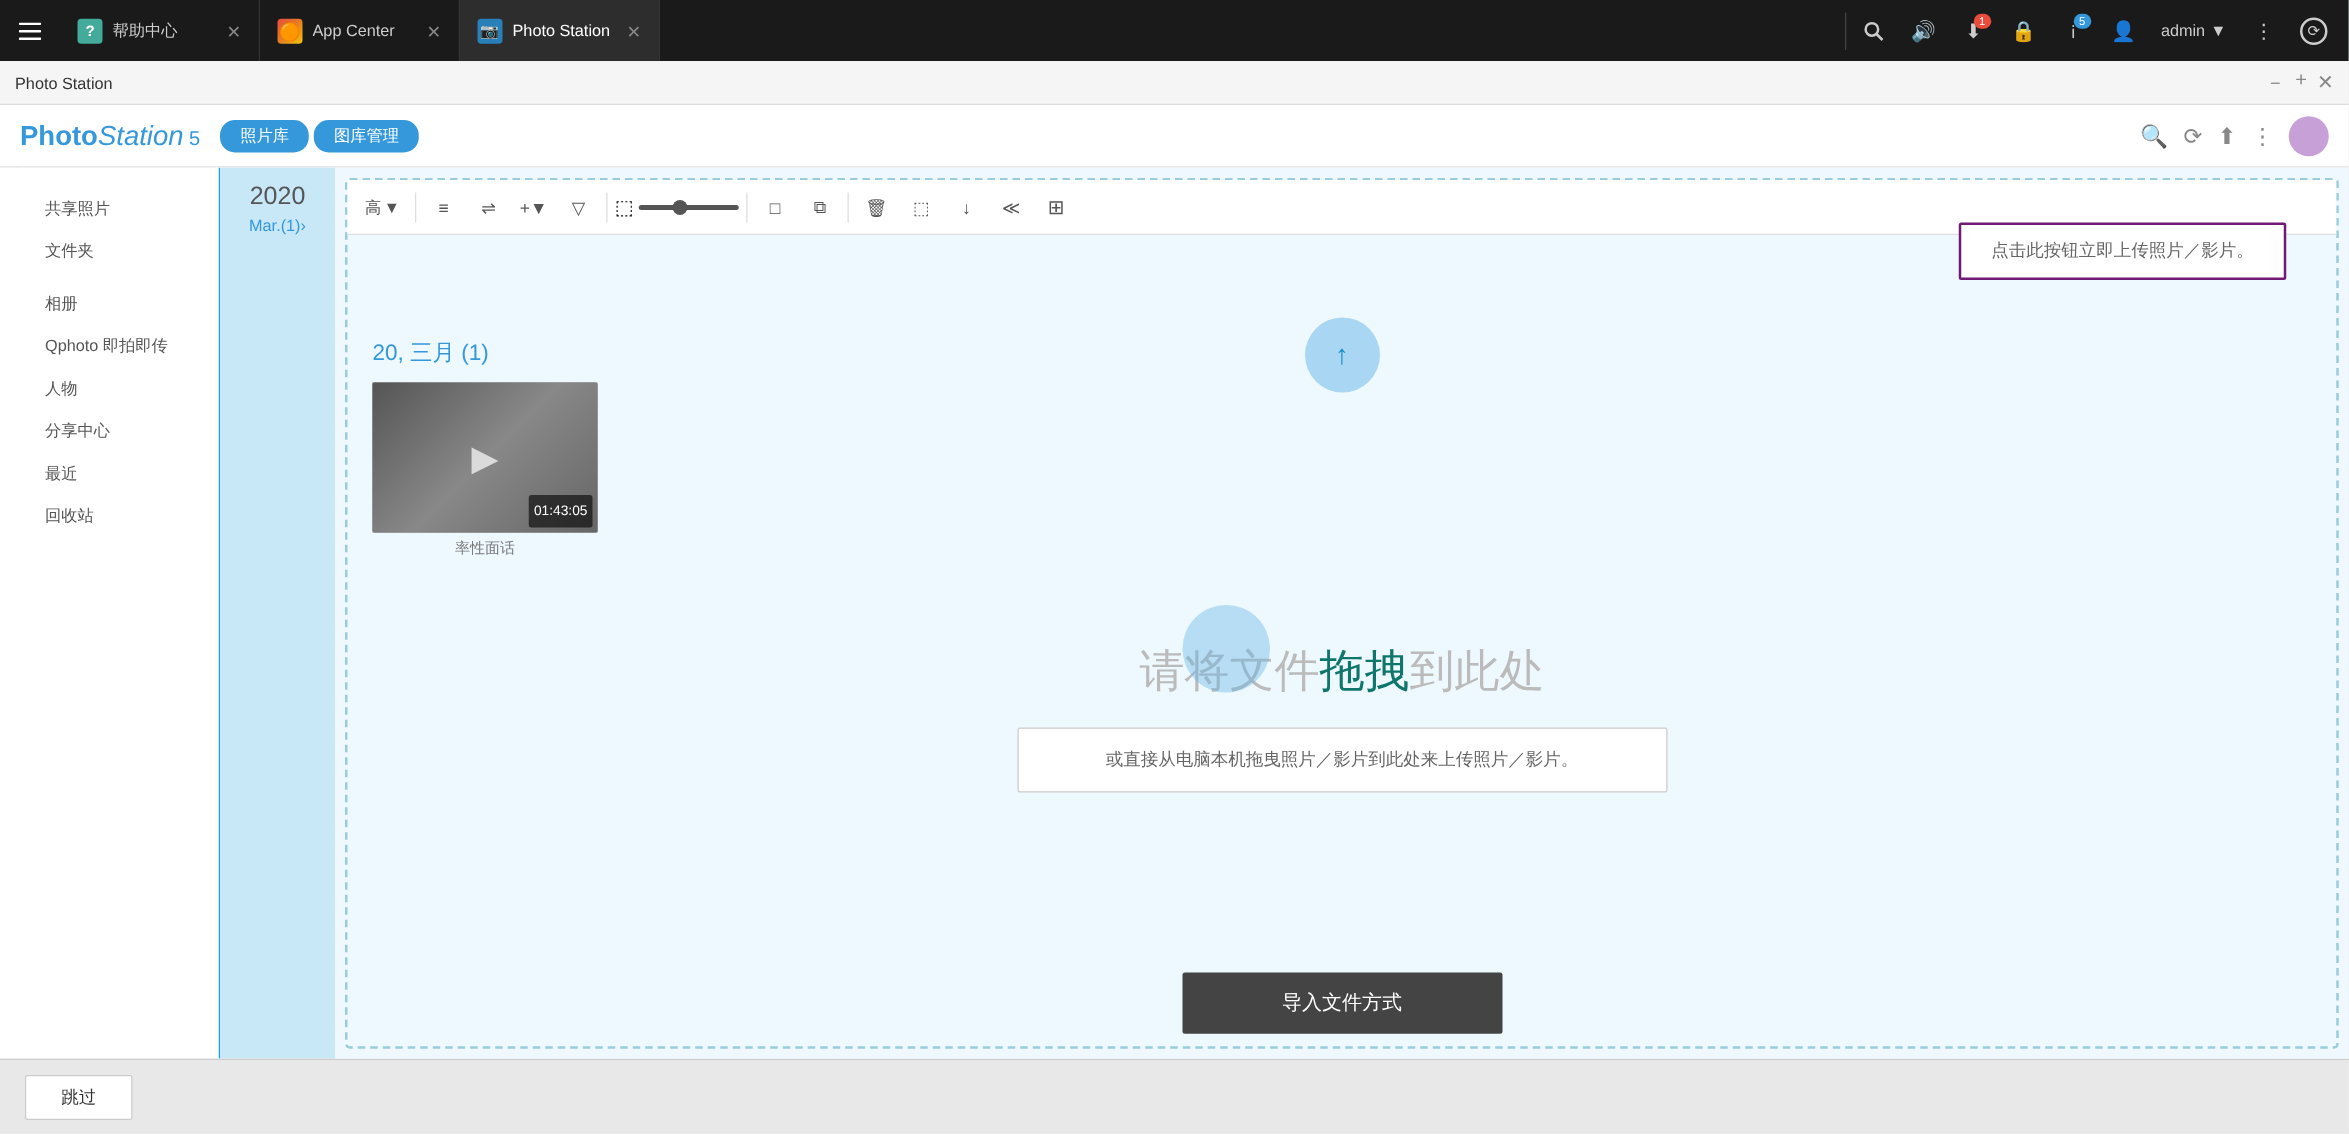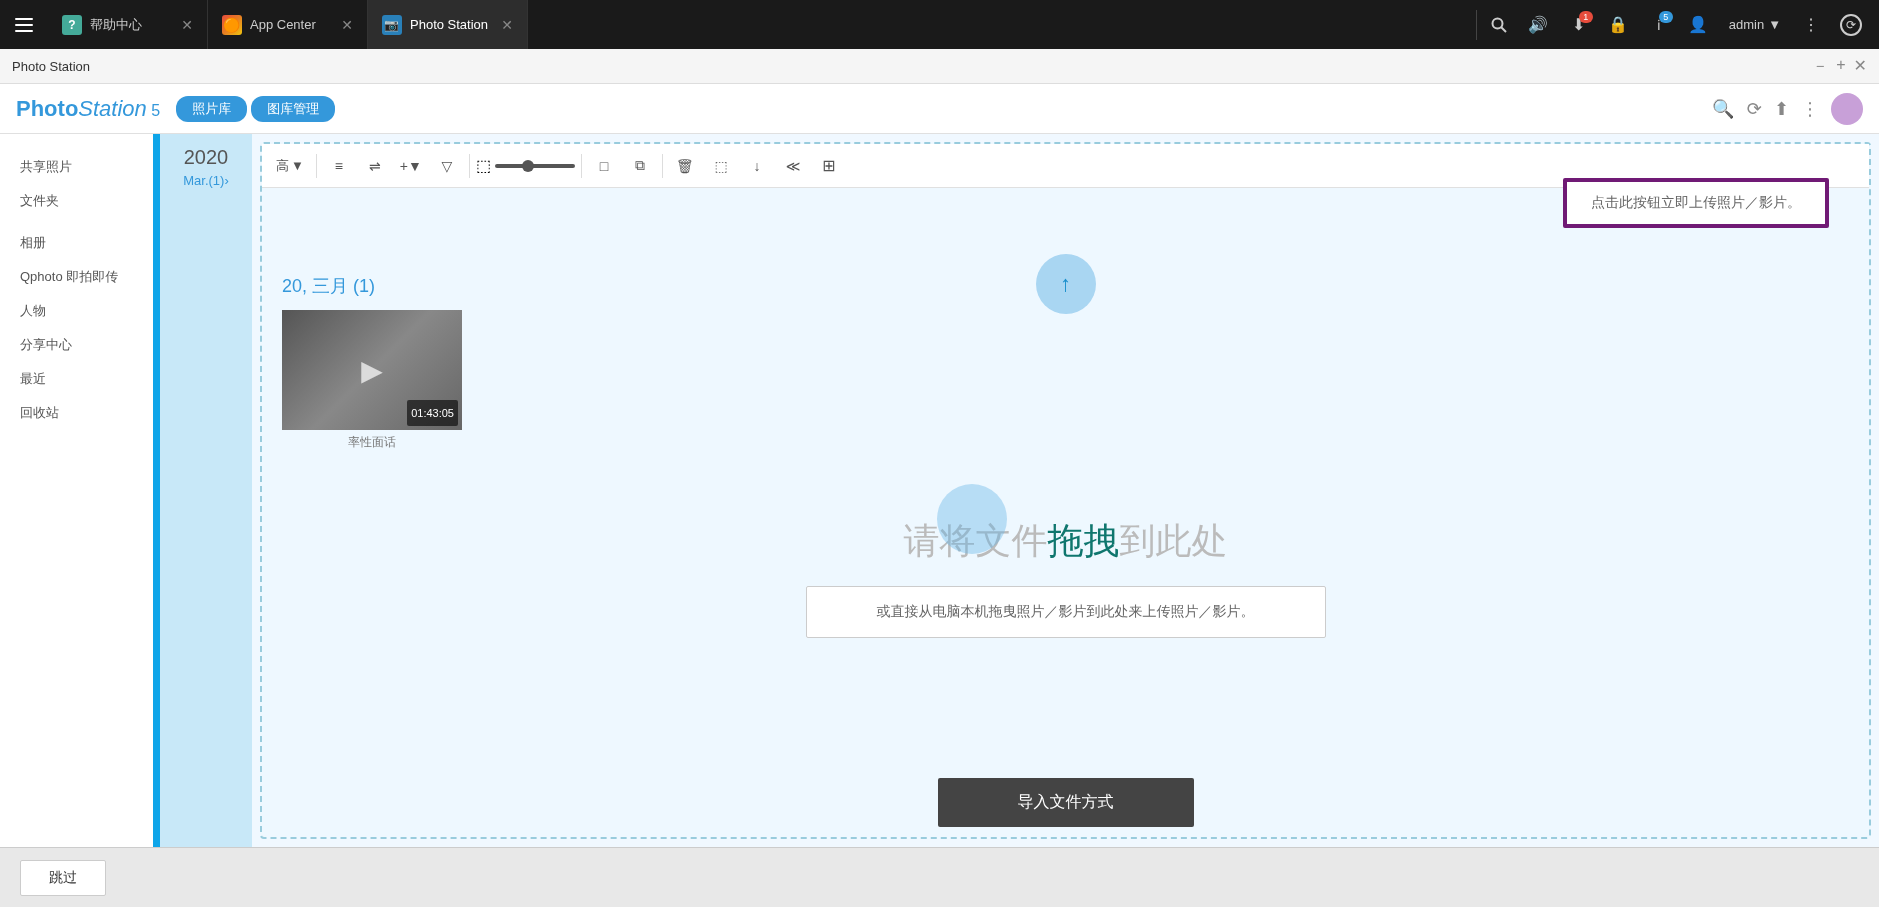--- a/index.html
+++ b/index.html
@@ -57,21 +57,21 @@
     .nav-tab.photos { background: #3498db; color: #fff; }
     .nav-tab.library { background: #3498db; color: #fff; }
     .app-header-right { margin-left: auto; display: flex; align-items: center; gap: 12px; color: #888; }
     .header-icon { font-size: 18px; cursor: pointer; }
     .header-avatar { width: 32px; height: 32px; border-radius: 50%; background: #c8a0d8; }
 
     
     .main-body { display: flex; flex: 1; overflow: hidden; }
 
     
-    .sidebar { width: 160px; background: #fff; border-right: 7px solid #0ea5e9; padding: 16px 0; flex-shrink: 0; }
+    .sidebar { width: 160px; background: #fff; border-right: 1px solid #0ea5e9; padding: 16px 0; flex-shrink: 0; margin-left: 16px; }
     .sidebar-item {
       padding: 8px 20px; font-size: 13px; color: #555; cursor: pointer;
     }
     .sidebar-section { margin-top: 8px; }
 
     
     .timeline-panel { width: 92px; background: #c8e8f8; flex-shrink: 0; padding: 12px 8px; }
     .timeline-year { font-size: 20px; color: #555; font-weight: 300; text-align: center; }
     .timeline-month { display: flex; align-items: center; font-size: 13px; color: #3498db; margin-top: 4px; cursor: pointer; justify-content: center; }
 
@@ -108,21 +108,21 @@
       width: 180px; height: 120px; background: #666; position: relative; display: flex; align-items: center; justify-content: center; border-radius: 2px;
     }
     .thumb-duration { position: absolute; bottom: 4px; right: 4px; background: rgba(0,0,0,0.6); color: #fff; font-size: 11px; padding: 7px 4px; border-radius: 2px; }
     .thumb-label { font-size: 12px; color: #777; margin-top: 4px; }
 
     
     .drop-zone {
       display: flex; flex-direction: column; align-items: center; justify-content: center; margin: 30px auto; max-width: 800px; padding: 20px;
     }
     .upload-hint-box {
-      border: 4px solid #701a75; padding: 12px 24px; font-size: 14px; color: #666; text-align: center; background: #fff; margin-bottom: 20px; border-radius: 2px;
+      border: 2px solid #701a75; padding: 12px 24px; font-size: 14px; color: #666; text-align: center; background: #fff; margin-bottom: 20px; border-radius: 2px;
     }
     .drop-text { font-size: 36px; color: #bbb; font-weight: 300; margin-bottom: 20px; }
     .drop-text .highlight { color: #0f766e; }
     .drag-box {
       border: 1px solid #ccc; padding: 16px 40px; font-size: 14px; color: #666; text-align: center; background: #fff; border-radius: 2px; width: 520px;
     }
 
     
     .import-bar {
       position: absolute; bottom: 0; left: 0; right: 0; display: flex; justify-content: center; background: transparent; padding-bottom: 10px;

